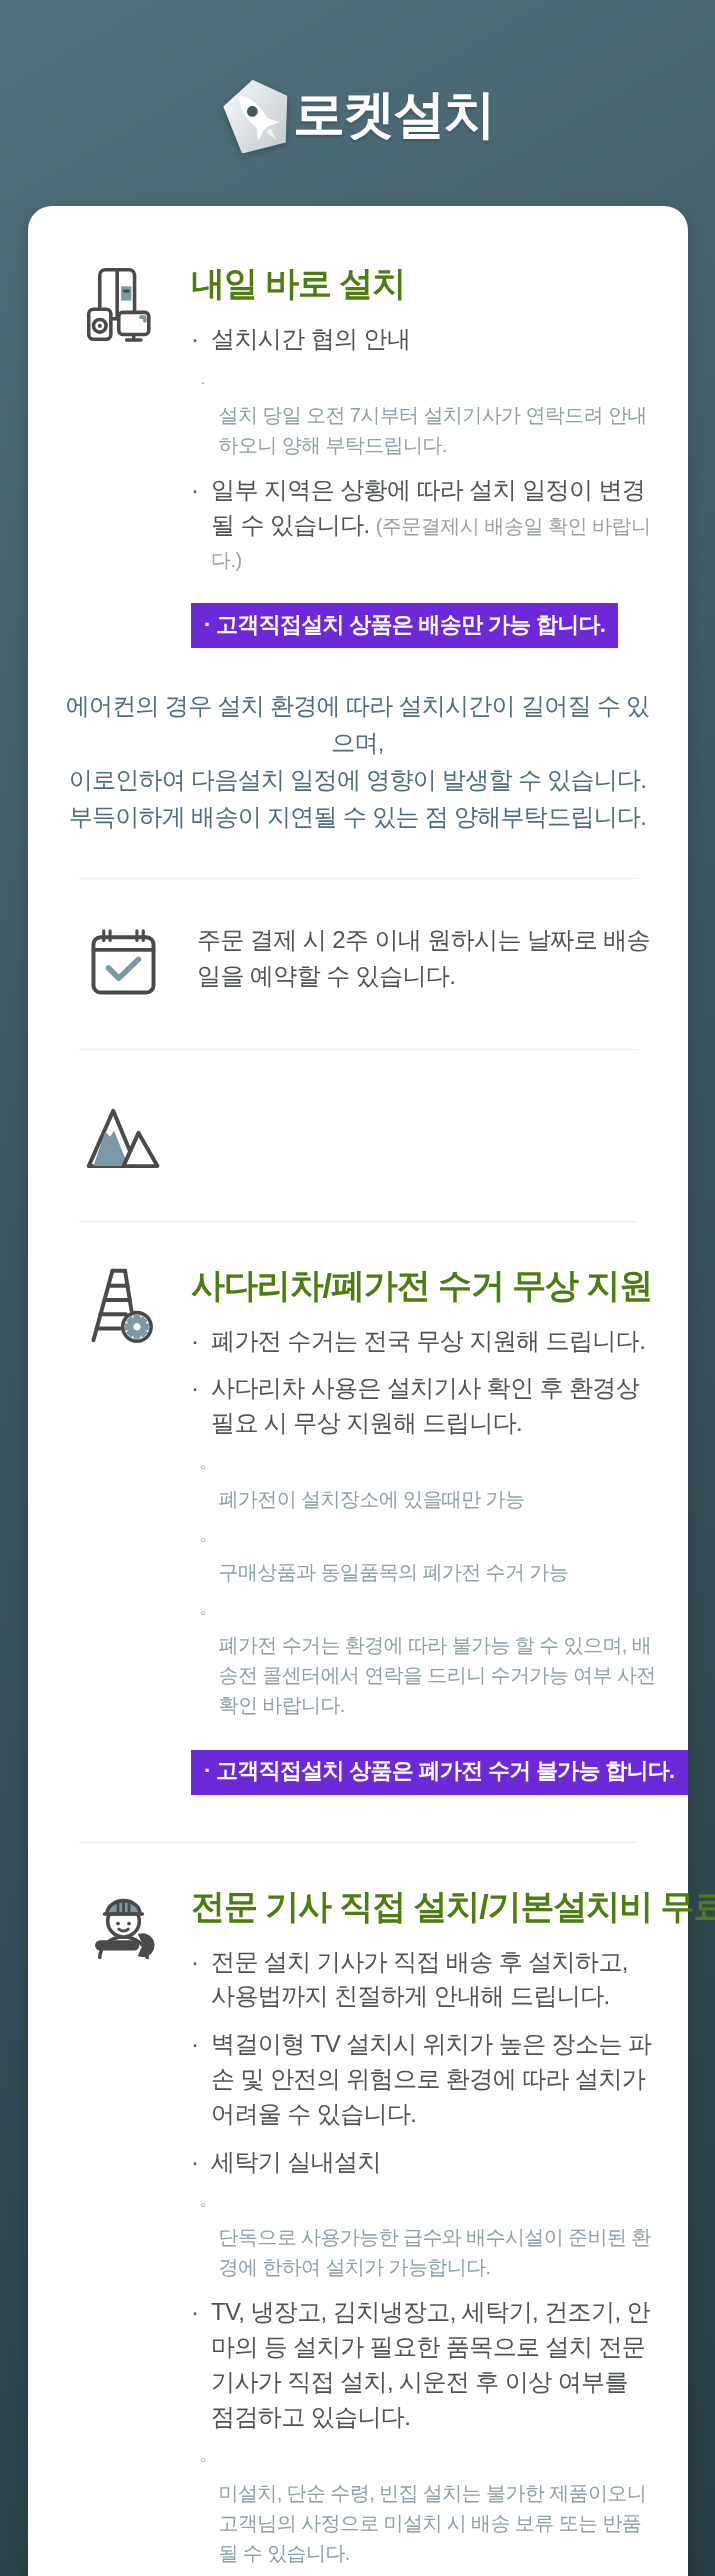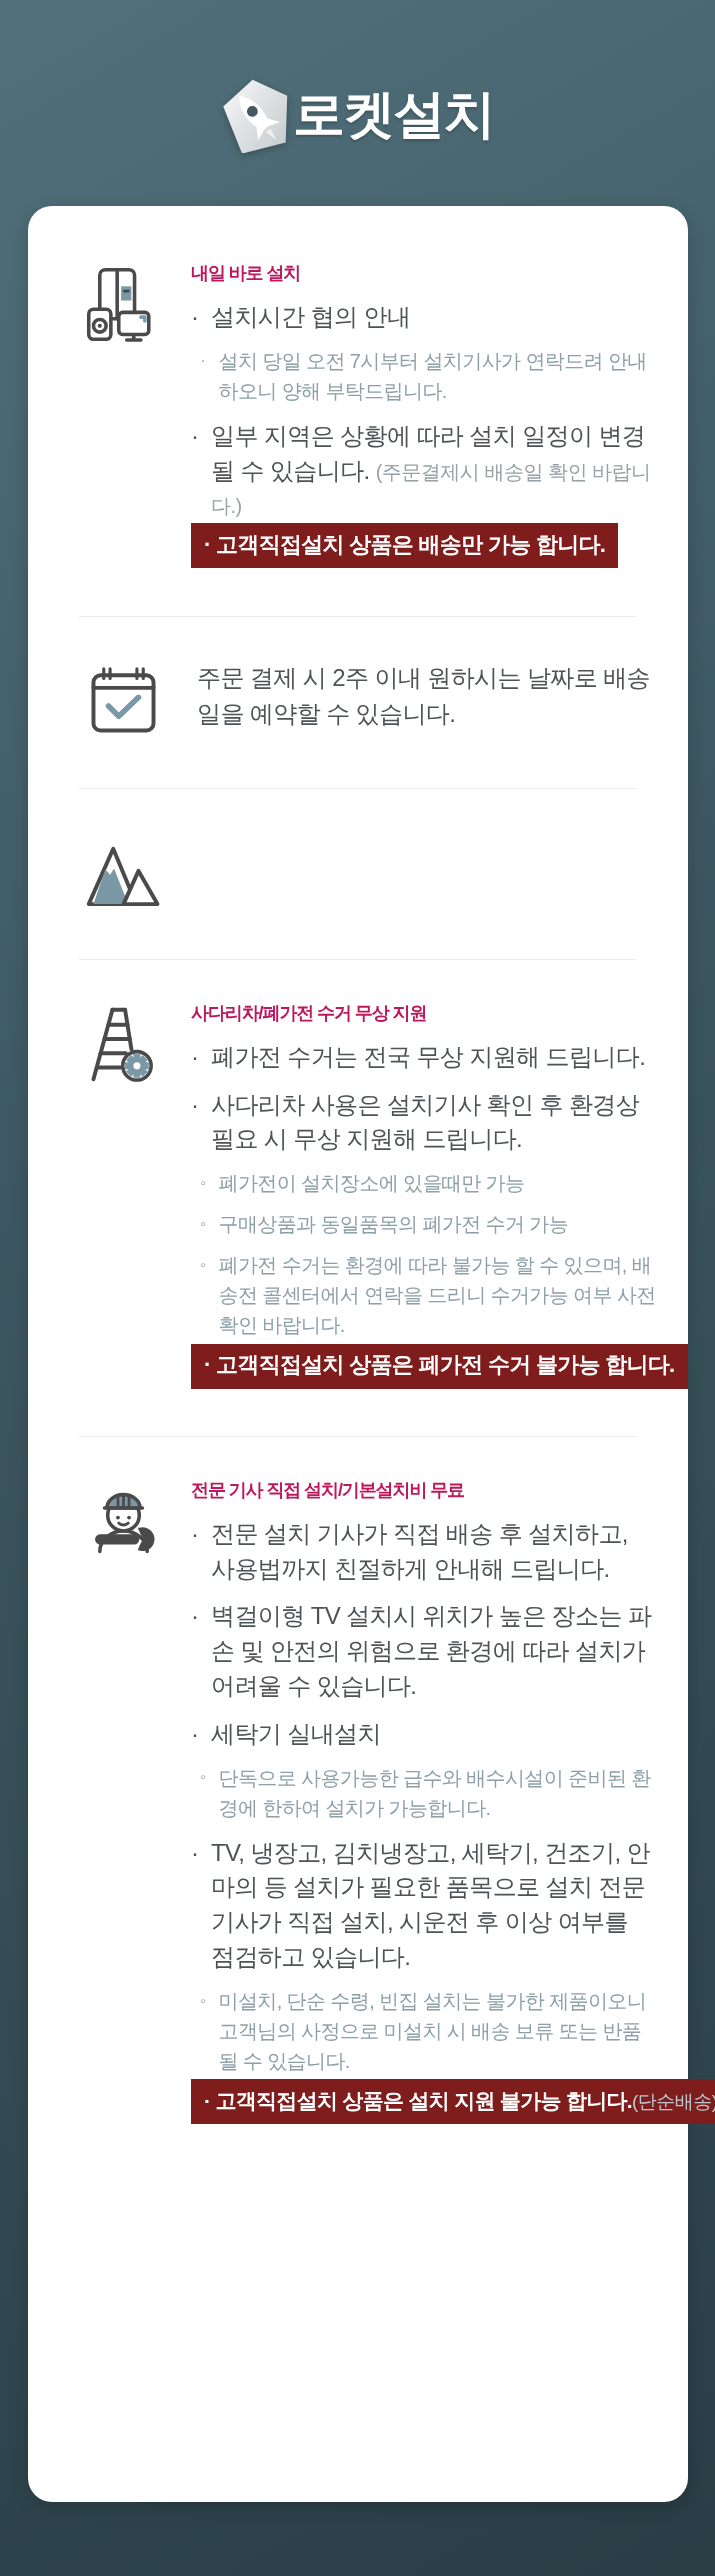--- a/index.html
+++ b/index.html
@@ -16,33 +16,33 @@
 
   .card{
     margin:0 27.5px;background:#ffffff;border-radius:24px;
     padding:14.7px 27.5px 42px;box-sizing:border-box;min-height:2296px;
     box-shadow:0 5.5px 16.5px rgba(0,0,0,.18);
   }
   .row{display:flex;padding:37px 0 5.5px;}
   .icon-col{flex:0 0 136px;display:flex;justify-content:center;align-items:flex-start;padding-top:7.3px;}
   .icon-col svg{width:79px;height:79px;}
   .content{flex:1;min-width:0;padding-right:3.7px;}
-  .sec-title{margin:3.7px 0 14.7px;font-size:18px;font-weight:800;color:#be185d;letter-spacing:-1.1px;white-space:nowrap;}
+  .sec-title{margin:3.7px 0 14.7px;font-size:34px;font-weight:800;color:#4d7c0f;letter-spacing:-1.1px;white-space:nowrap;}
 
   .bullet{display:flex;font-size:24px;color:#4e5356;line-height:1.45;margin-top:13px;letter-spacing:-0.6px;}
   .bullet .mark{flex:0 0 20px;text-align:left;}
   .bullet .txt{flex:1;}
   .inline-note{font-size:20px;color:#98a1a6;letter-spacing:-0.5px;}
   .subs{margin:11px 0 3.7px 9.2px;}
   .sub{display:flex;font-size:20px;color:#8da0a8;line-height:1.5;margin-top:11px;letter-spacing:-0.6px;}
   .sub .mark{flex:0 0 18.3px;font-size:15.6px;padding-top:2.8px;}
-  .sub .txt{flex:1;}
-
-  .badge{display:inline-block;background:#7f1d1d;color:#ffffff;font-size:22px;font-weight:700;
-         line-height:1.3;padding:7.3px 13px 9.2px;letter-spacing:-0.7px;white-space:nowrap;}
+  .sub .txt{flex:1;margin-top:32px;}
+
+  .badge{display:inline-block;background:#6d28d9;color:#ffffff;font-size:22px;font-weight:700;
+         line-height:1.3;padding:7.3px 13px 9.2px;margin-top:26px;letter-spacing:-0.7px;white-space:nowrap;}
   .badge.tight{font-size:21px;}
   .badge-note{font-size:19px;font-weight:400;color:#b8c8ce;letter-spacing:-0.5px;}
 
   .notice{text-align:center;white-space:pre-line;color:#4f6d79;font-size:24px;line-height:1.55;
           margin:33px 0 9.2px;letter-spacing:-0.7px;}
 
   .body-text{font-size:24px;color:#4e5356;line-height:1.5;margin:6px;letter-spacing:-0.6px;}
 
   hr.div{border:none;border-top:0.9px solid #eaeaea;margin:42px 24px 0;}
 </style>
@@ -110,20 +110,23 @@
           <span class="txt">
             <span>일부 지역은 상황에 따라 설치 일정이 변경 될 수 있습니다.</span>
             <span class="inline-note">(주문결제시 배송일 확인 바랍니다.)</span>
           </span>
         </div>
 
         <div class="badge">· 고객직접설치 상품은 배송만 가능 합니다.</div>
       </div>
     </section>
 
+    <p class="notice">에어컨의 경우 설치 환경에 따라 설치시간이 길어질 수 있으며,
+이로인하여 다음설치 일정에 영향이 발생할 수 있습니다.
+부득이하게 배송이 지연될 수 있는 점 양해부탁드립니다.</p>
 
     <hr class="div">
 
     <section class="row">
       <div class="icon-col">
         <svg viewBox="0 0 100 100" fill="none" stroke="#4a4a4a" stroke-width="5" stroke-linejoin="round" stroke-linecap="round">
           <rect x="12" y="18" width="76" height="70" rx="9" fill="#ffffff"></rect>
           <line x1="12" y1="34" x2="88" y2="34"></line>
           <line x1="25" y1="10" x2="25" y2="22" stroke-width="4"></line>
           <line x1="33" y1="10" x2="33" y2="22" stroke-width="4"></line>

